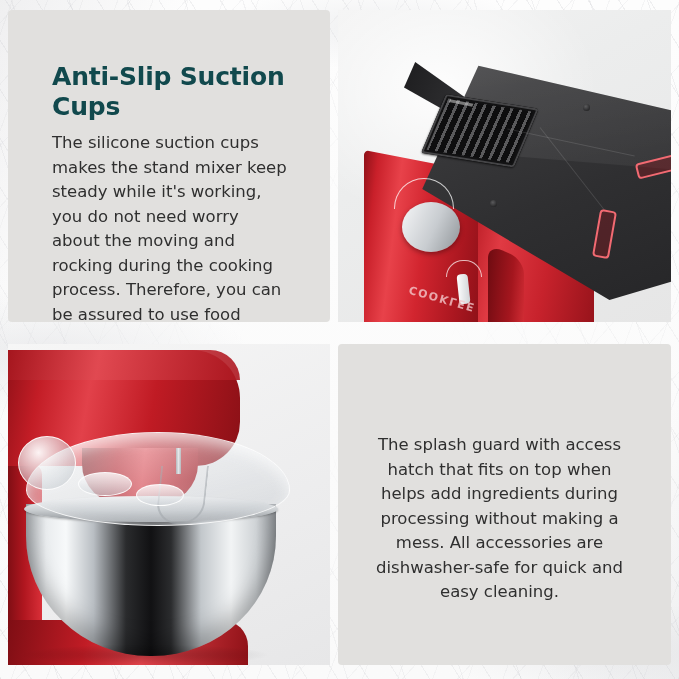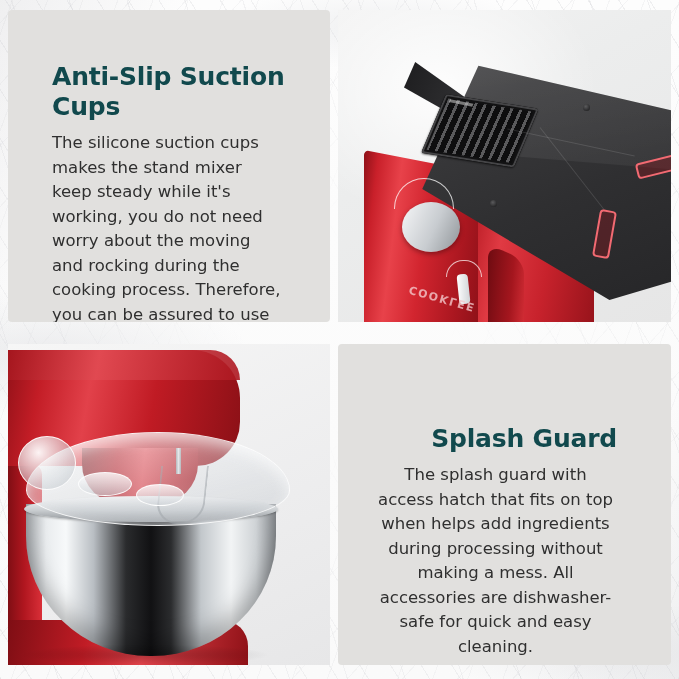--- a/index.html
+++ b/index.html
@@ -38,21 +38,21 @@
   
   .panel{position:absolute;overflow:hidden;}
   .card{background:#e1e0de;border-radius:4px;}
 
   #p-tl{left:8px;  top:10px;  width:322px;height:312px;}
   #p-tr{left:338px;top:10px;  width:333px;height:312px;}
   #p-bl{left:8px;  top:344px; width:322px;height:321px;}
   #p-br{left:338px;top:344px; width:333px;height:321px;}
 
   
-  .txt-wrap{position:absolute;left:0;right:12px;padding:0 22px;}
+  .txt-wrap{position:absolute;left:0;right:4px;padding:0 22px;}
   .headline{
     font-family:"DejaVu Sans", sans-serif;
     font-weight:bold;
     color:#11494d;
     letter-spacing:-.2px;
     margin:0;
   }
   .body{
     font-family:"DejaVu Sans", sans-serif;
     color:#2f2f2f;
@@ -276,16 +276,15 @@
     <div class="guard-knob"></div>
     <div class="guard-hatch"></div>
     <div class="guard-hatch guard-hatch2"></div>
 
     <div class="bl-shadow"></div>
   </div>
 </div>
 
 <div class="panel card" id="p-br">
   <div class="txt-wrap" style="top:80px;">
-    <h2 class="headline" id="br-head">Splash Guard</h2>
     <p class="body" id="br-body">The splash guard with access hatch that fits on top when helps add ingredients during processing without making a mess. All accessories are dishwasher-safe for quick and easy cleaning.</p>
   </div>
 </div>
 
 </body></html>

